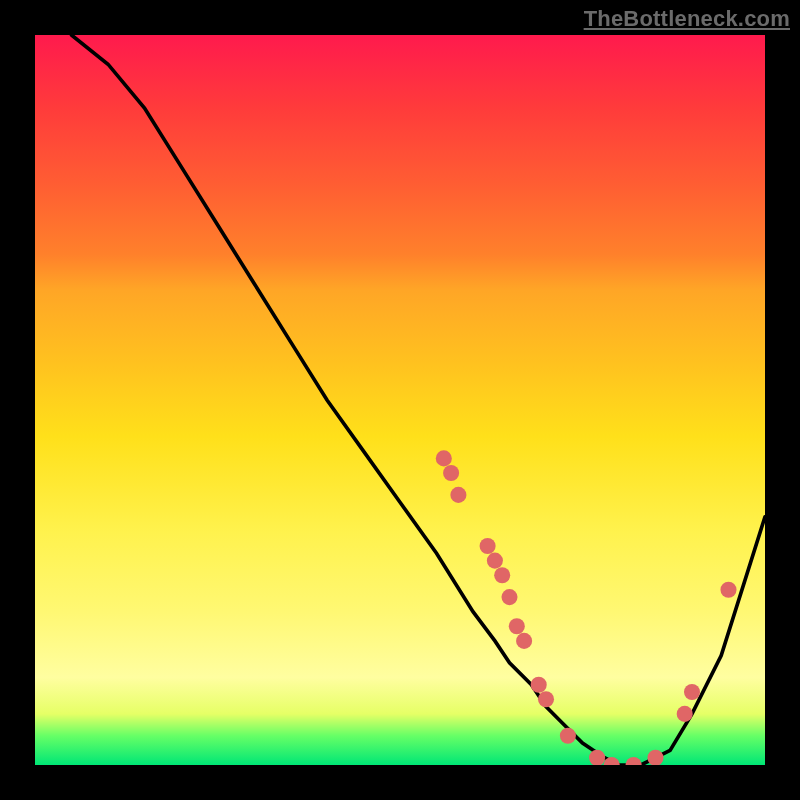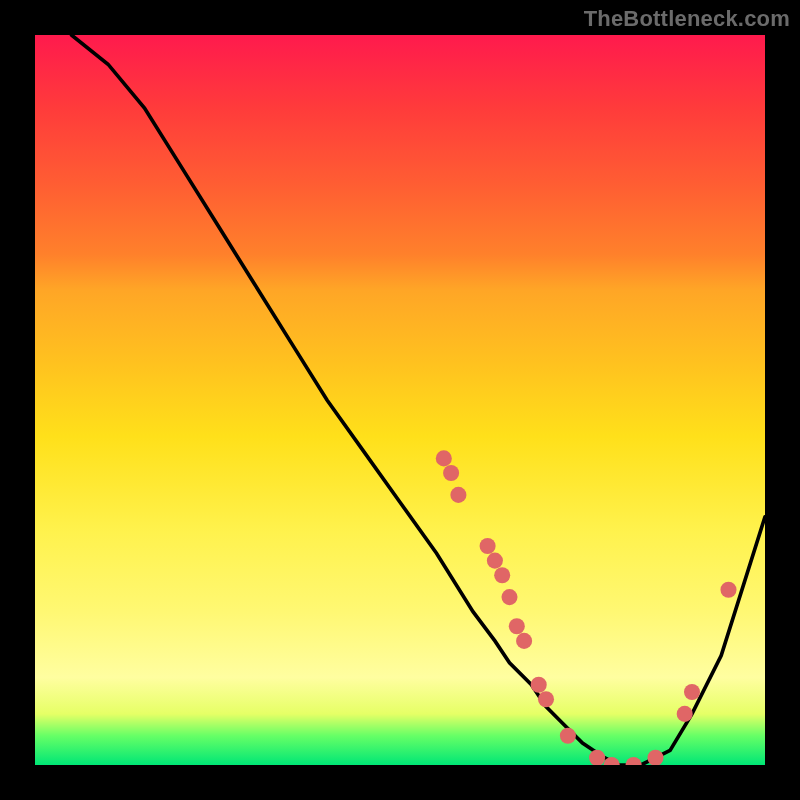--- a/index.html
+++ b/index.html
@@ -40,20 +40,21 @@
   }
   .watermark {
     position: absolute;
     top: 6px;
     right: 10px;
     font-family: Arial, Helvetica, sans-serif;
     font-size: 22px;
     font-weight: 600;
     color: #6b6b6b;
     letter-spacing: 0.2px;
+    text-decoration: underline;
   }
   svg.curve {
     position: absolute;
     left: 0;
     top: 0;
     width: 730px;
     height: 730px;
   }
 </style>
 </head>

